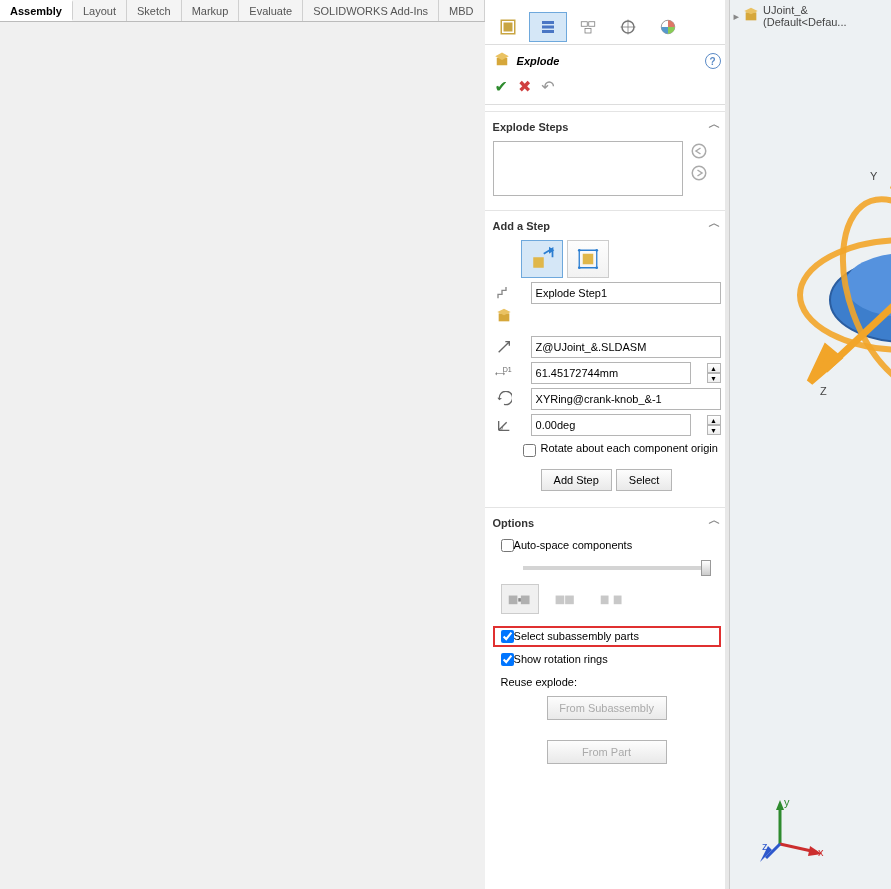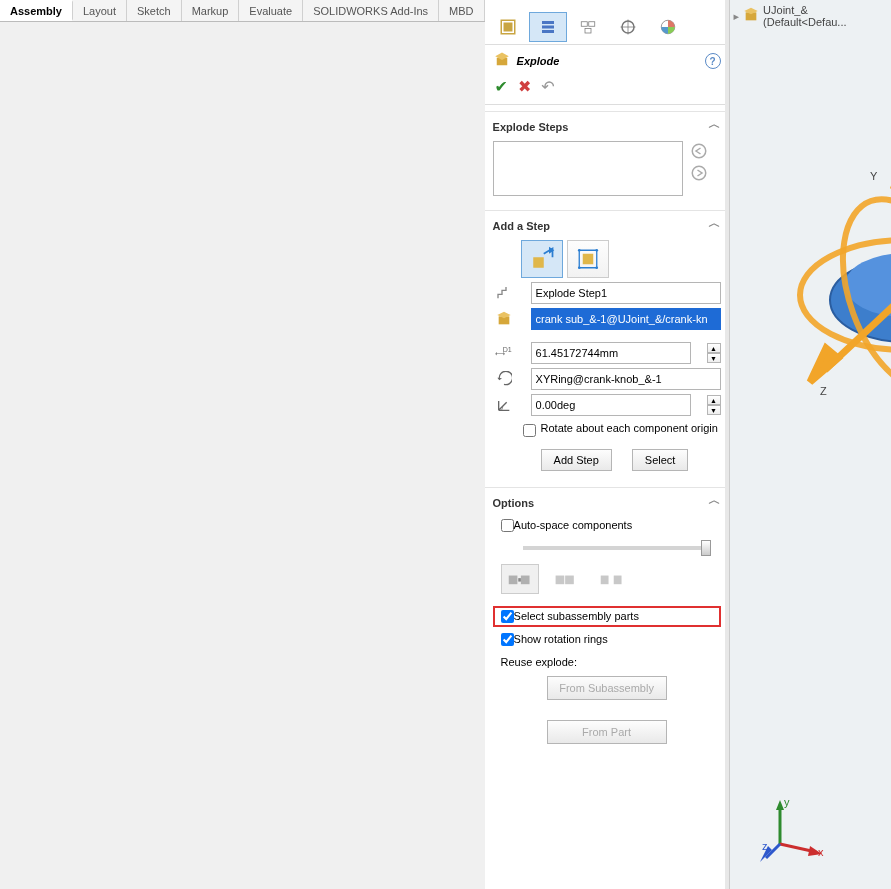--- a/index.html
+++ b/index.html
@@ -54,21 +54,21 @@
 
 .formrow{display:flex;align-items:center;gap:16px;}
 .formrow .ic{width:22px;display:flex;justify-content:center;color:#777;}
 .formrow input{flex:1;height:22px;border:1px solid #b5b5b5;padding:2px 4px;background:#fff;}
 .formrow input.sel{background:#1e6bd6;color:#fff;border:1px solid #1e6bd6;}
 .spin{display:flex;flex-direction:column;}
 .spin div{width:14px;height:10px;border:1px solid #b5b5b5;font-size:7px;display:flex;align-items:center;justify-content:center;cursor:pointer;background:linear-gradient(#fff,#eee);}
 
 .cbrow{display:flex;align-items:flex-start;gap:5px;padding:2px 0 2px 30px;}
 .cbrow input{margin-top:2px;}
-.btnrow{display:flex;gap:20px;padding:6px 0 2px 48px}
+.btnrow{display:flex;gap:4px;padding:6px 0 2px 48px}
 button.btn{padding:4px 12px;background:linear-gradient(#fdfdfd,#e9e9e9);border:1px solid #b5b5b5;cursor:pointer;}
 button.btn:disabled{color:#aaa;cursor:default;}
 
 
 .slider{height:4px;background:#d4d4d4;position:relative;margin:8px 10px 2px 30px;}
 .slider .thumb{position:absolute;right:0;top:-6px;width:10px;height:16px;background:linear-gradient(#fff,#ccc);border:1px solid #999;}
 .opticons{display:flex;gap:8px;margin:8px 0 8px 8px}
 .oicon{width:38px;height:30px;border:1px solid transparent;display:flex;align-items:center;justify-content:center;}
 .oicon.sel{border:1px solid #ccc;background:#f0f0f0;}
 .highlight{border:2px solid #e03030;padding:2px 6px;}
@@ -217,23 +217,30 @@
               </div>
             <input value="Explode Step1" style="">
           </div>
           <div class="formrow">
             <div class="ic">
                 <svg width="16" height="16" viewBox="0 0 24 24">
                   <rect x="4" y="8" width="16" height="12" fill="#d6a73a"></rect>
                   <path d="M2 6 L12 1 L22 6 L12 11 Z" fill="#eac262"></path>
                 </svg>
               </div>
-            <input class="sel" value="crank sub_&amp;-1@UJoint_&amp;/crank-kn" style="">
           </div>
           <div style="height:4px"></div>
+          <div class="formrow">
+            <div class="ic">
+                <svg width="16" height="16" viewBox="0 0 24 24">
+                  <path d="M4 20 L20 4 M14 4 L20 4 L20 10" fill="none" stroke="#666" stroke-width="2"></path>
+                </svg>
+              </div>
+            <input value="Z@UJoint_&amp;.SLDASM" style="">
+          </div>
           <div class="formrow">
             <div class="ic">
                 <svg width="18" height="16" viewBox="0 0 28 24">
                   <text x="0" y="16" font-size="11" fill="#666">⟷</text>
                   <text x="12" y="10" font-size="8" fill="#666">D1</text>
                 </svg>
               </div>
             <input value="61.45172744mm" style="">
             <div class="spin">
                 <div>▲</div>

